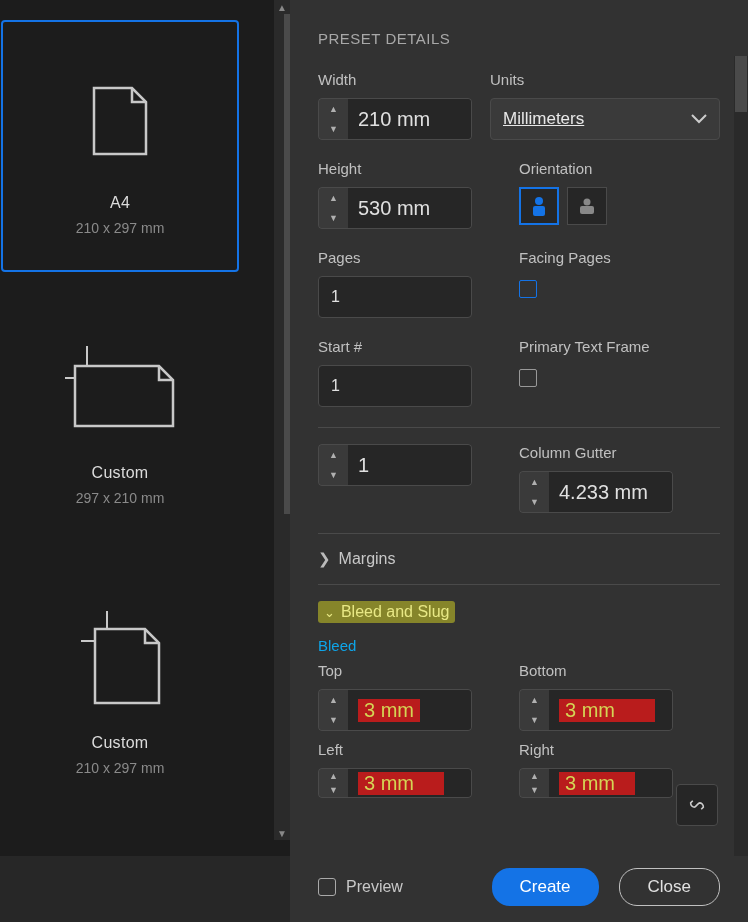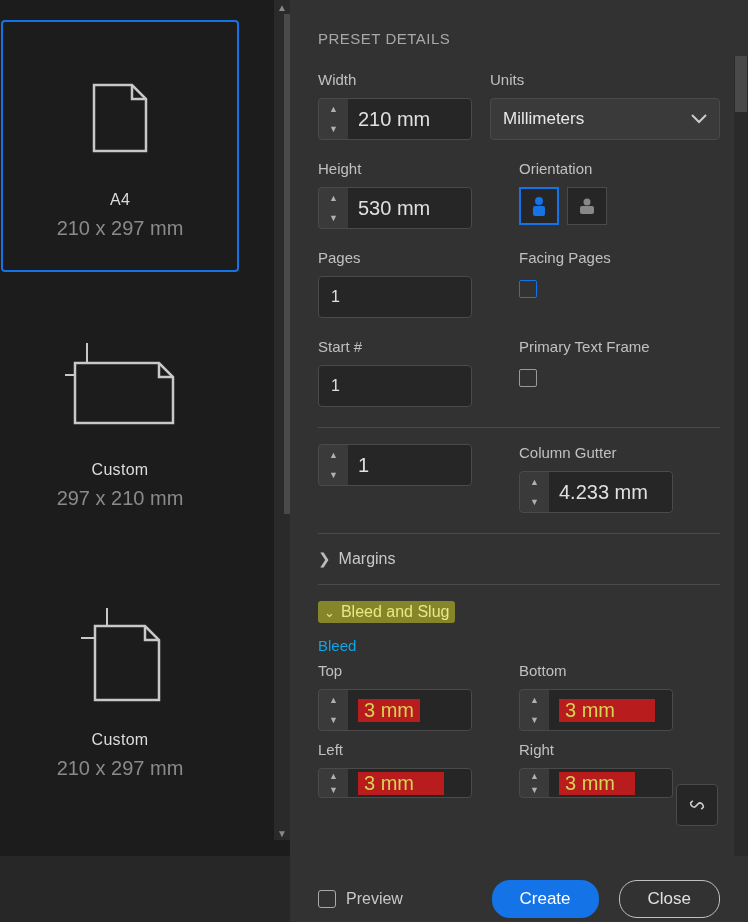--- a/index.html
+++ b/index.html
@@ -41,21 +41,21 @@
     align-items: center;
     justify-content: center;
   }
   .preset-title {
     font-size: 16px;
     color: #dcdcdc;
     margin-top: 8px;
     letter-spacing: 0.3px;
   }
   .preset-dims {
-    font-size: 20px;
+    font-size: 14px;
     color: #8a8a8a;
     margin-top: 8px;
   }
   .left-scroll {
     position: absolute;
     top: 0;
     right: 0;
     width: 16px;
     height: 840px;
     background: #2a2a2a;
@@ -169,20 +169,21 @@
     background: #3a3a3a;
     border: 1px solid #4a4a4a;
     border-radius: 4px;
     display: flex;
     align-items: center;
     padding: 0 12px;
     font-size: 17px;
     color: #e8e8e8;
     justify-content: space-between;
     cursor: pointer;
+    text-decoration: underline;
   }
   .orient-group { display: flex; gap: 8px; }
   .orient-btn {
     width: 40px; height: 38px;
     background: #262626;
     border: 1px solid #4a4a4a;
     display: flex;
     align-items: center;
     justify-content: center;
     cursor:pointer;
@@ -233,21 +234,21 @@
     background: #262626;
     border: 1px solid #4a4a4a;
     border-radius: 4px;
     display:flex;
     align-items:center;
     justify-content:center;
     cursor:pointer;
   }
   .footer {
     position: absolute;
-    bottom: 0; left: 0; right: 0;
+    bottom: 12px; left: 0; right: 0;
     height: 46px;
     display: flex;
     align-items: center;
     padding: 0 28px;
     gap: 20px;
     overflow:hidden;
     text-align:center;
   }
   .footer .spacer { flex:1; }
   .pill-btn {

